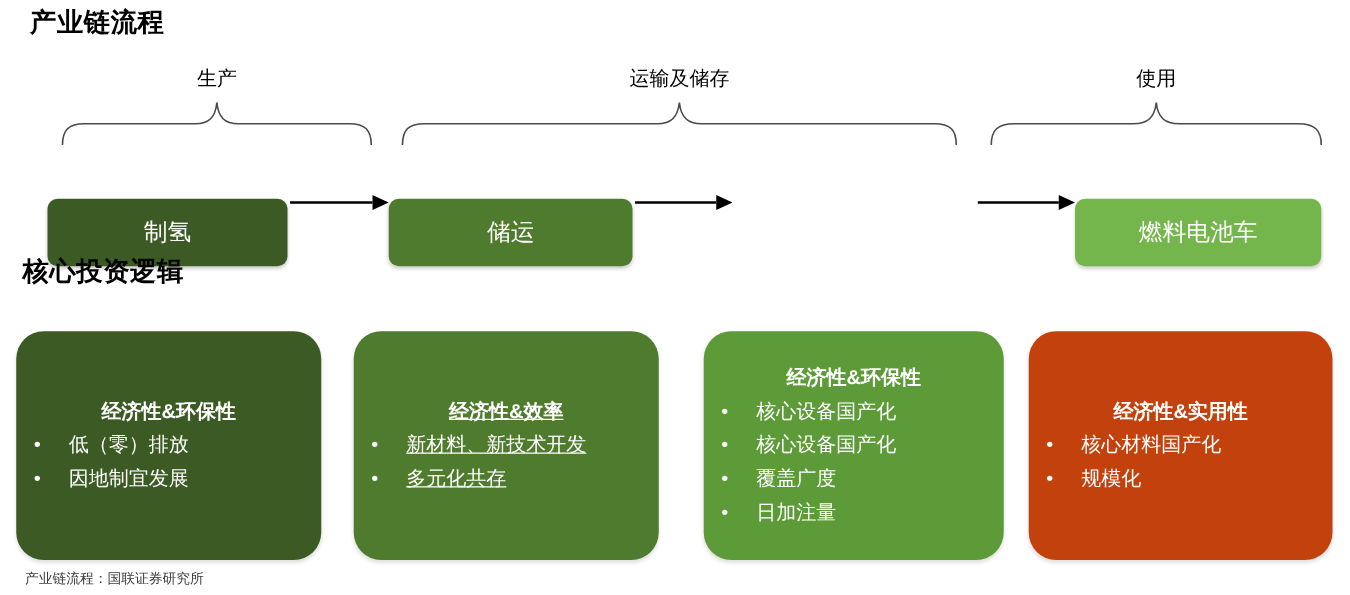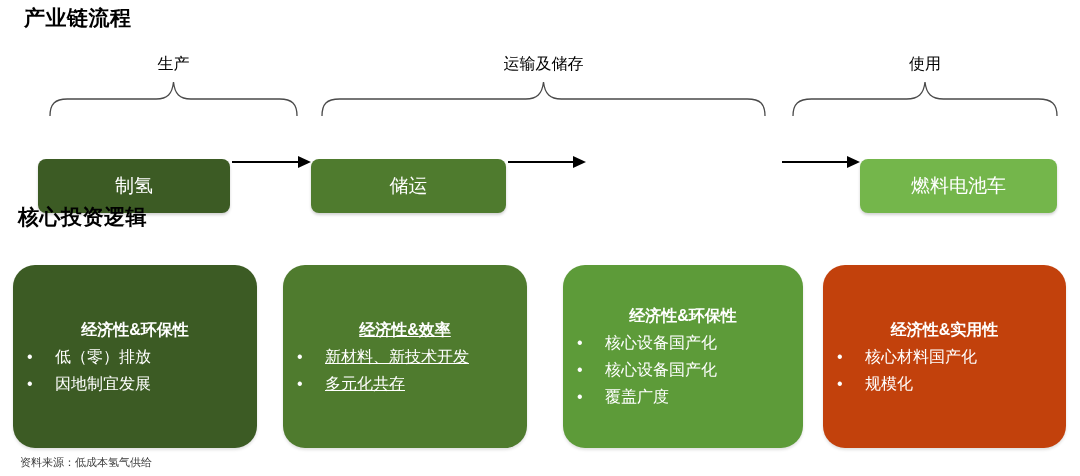--- a/index.html
+++ b/index.html
@@ -166,26 +166,27 @@
       <li>多元化共存</li>
     </ul>
   </div>
 
   <div class="card" style="left: 563px; width: 240px; background-color: rgb(93, 155, 57);">
     <div class="card-title">经济性&amp;环保性</div>
     <ul>
       <li>核心设备国产化</li>
       <li>核心设备国产化</li>
       <li>覆盖广度</li>
+      <li>日加注量</li>
     </ul>
   </div>
 
   <div class="card" style="left: 823px; width: 243px; background-color: #c2410c;">
     <div class="card-title">经济性&amp;实用性</div>
     <ul>
       <li>核心材料国产化</li>
       <li>规模化</li>
     </ul>
   </div>
 
-  <div class="source-note">资料来源：低成本氢气供给</div>
+  <div class="source-note">产业链流程：国联证券研究所</div>
 
 </div>
 
 </body></html>

